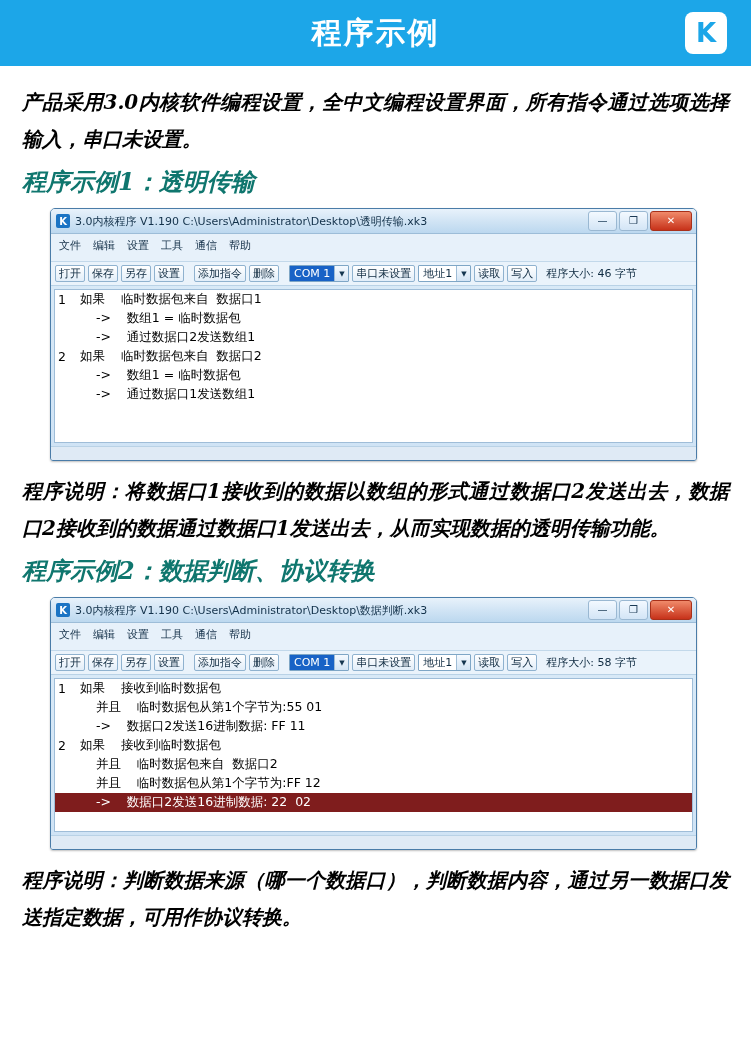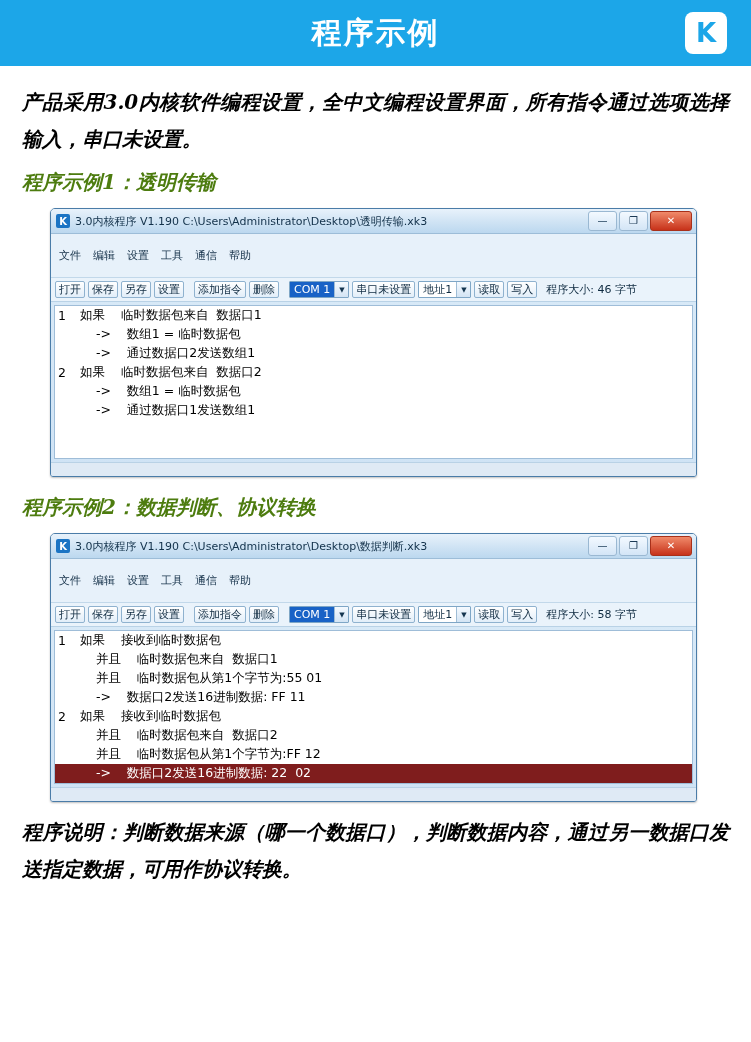--- a/index.html
+++ b/index.html
@@ -63,23 +63,23 @@
     font-size: 20px;
     line-height: 37px;
     color: #000000;
     font-family: "DejaVu Serif", serif;
     font-style: italic;
     font-weight: bold;
     text-align: justify;
     margin: 0 0 6px 0;
   }
   .heading {
-    font-size: 20px;
+    font-size: 24px;
     line-height: 36px;
-    color: #4d7c0f;
+    color: #0f766e;
     font-family: "DejaVu Serif", serif;
     font-style: italic;
     font-weight: bold;
     margin: 4px 0 8px 0;
   }
 
   
   .app-window {
     border: 1px solid #4a7ca8;
     border-radius: 5px 5px 3px 3px;
@@ -146,23 +146,22 @@
   .win-btn.close {
     background: linear-gradient(to bottom, #f08a6a, #c7321a);
     border-color: #a8301a;
     color: #ffffff;
     width: 40px;
   }
 
   .menubar {
     height: 19px;
     display: flex;
-    align-items: center;
     gap: 12px;
-    padding: 12px 8px;
+    padding: 4px 8px;
     background: #e7f1fa;
     font-size: 11px;
     color: #16324a;
     border-bottom: 1px solid #c2d8ea;
   }
 
   .toolbar {
     height: 21px;
     display: flex;
     align-items: center;
@@ -329,20 +328,21 @@
           </div>
           <div class="code-line">
             <span class="num"></span>
             <span class="txt">    -&gt;    通过数据口1发送数组1</span>
           </div>
         </div>
         <div class="statusbar"></div>
       </div>
     </div>
 
+    <p class="para">程序说明：将数据口1接收到的数据以数组的形式通过数据口2发送出去，数据口2接收到的数据通过数据口1发送出去，从而实现数据的透明传输功能。</p>
 
     <div class="heading">程序示例2：数据判断、协议转换</div>
 
     <div class="window-wrap">
       <div class="app-window win2">
         <div class="titlebar">
           <div class="title-icon">K</div>
           <div class="title-text">3.0内核程序 V1.190 C:\Users\Administrator\Desktop\数据判断.xk3</div>
           <div class="win-buttons">
             <div class="win-btn">—</div>
@@ -380,24 +380,20 @@
           <div class="tb-btn">写入</div>
           <div class="tb-plain">程序大小: 58 字节</div>
         </div>
         <div class="code-area">
           <div class="code-line">
             <span class="num">1</span>
             <span class="txt">如果    接收到临时数据包</span>
           </div>
           <div class="code-line">
             <span class="num"></span>
-            <span class="txt">    并且    临时数据包来自  数据口1</span>
-          </div>
-          <div class="code-line">
-            <span class="num"></span>
             <span class="txt">    并且    临时数据包从第1个字节为:55 01</span>
           </div>
           <div class="code-line">
             <span class="num"></span>
             <span class="txt">    -&gt;    数据口2发送16进制数据: FF 11</span>
           </div>
           <div class="code-line">
             <span class="num">2</span>
             <span class="txt">如果    接收到临时数据包</span>
           </div>

